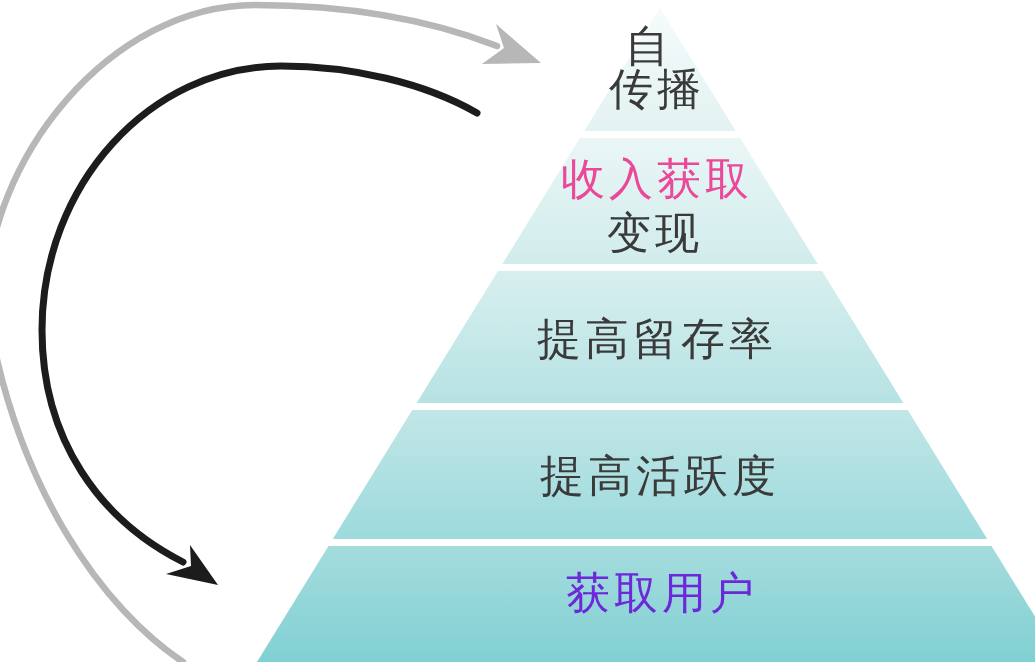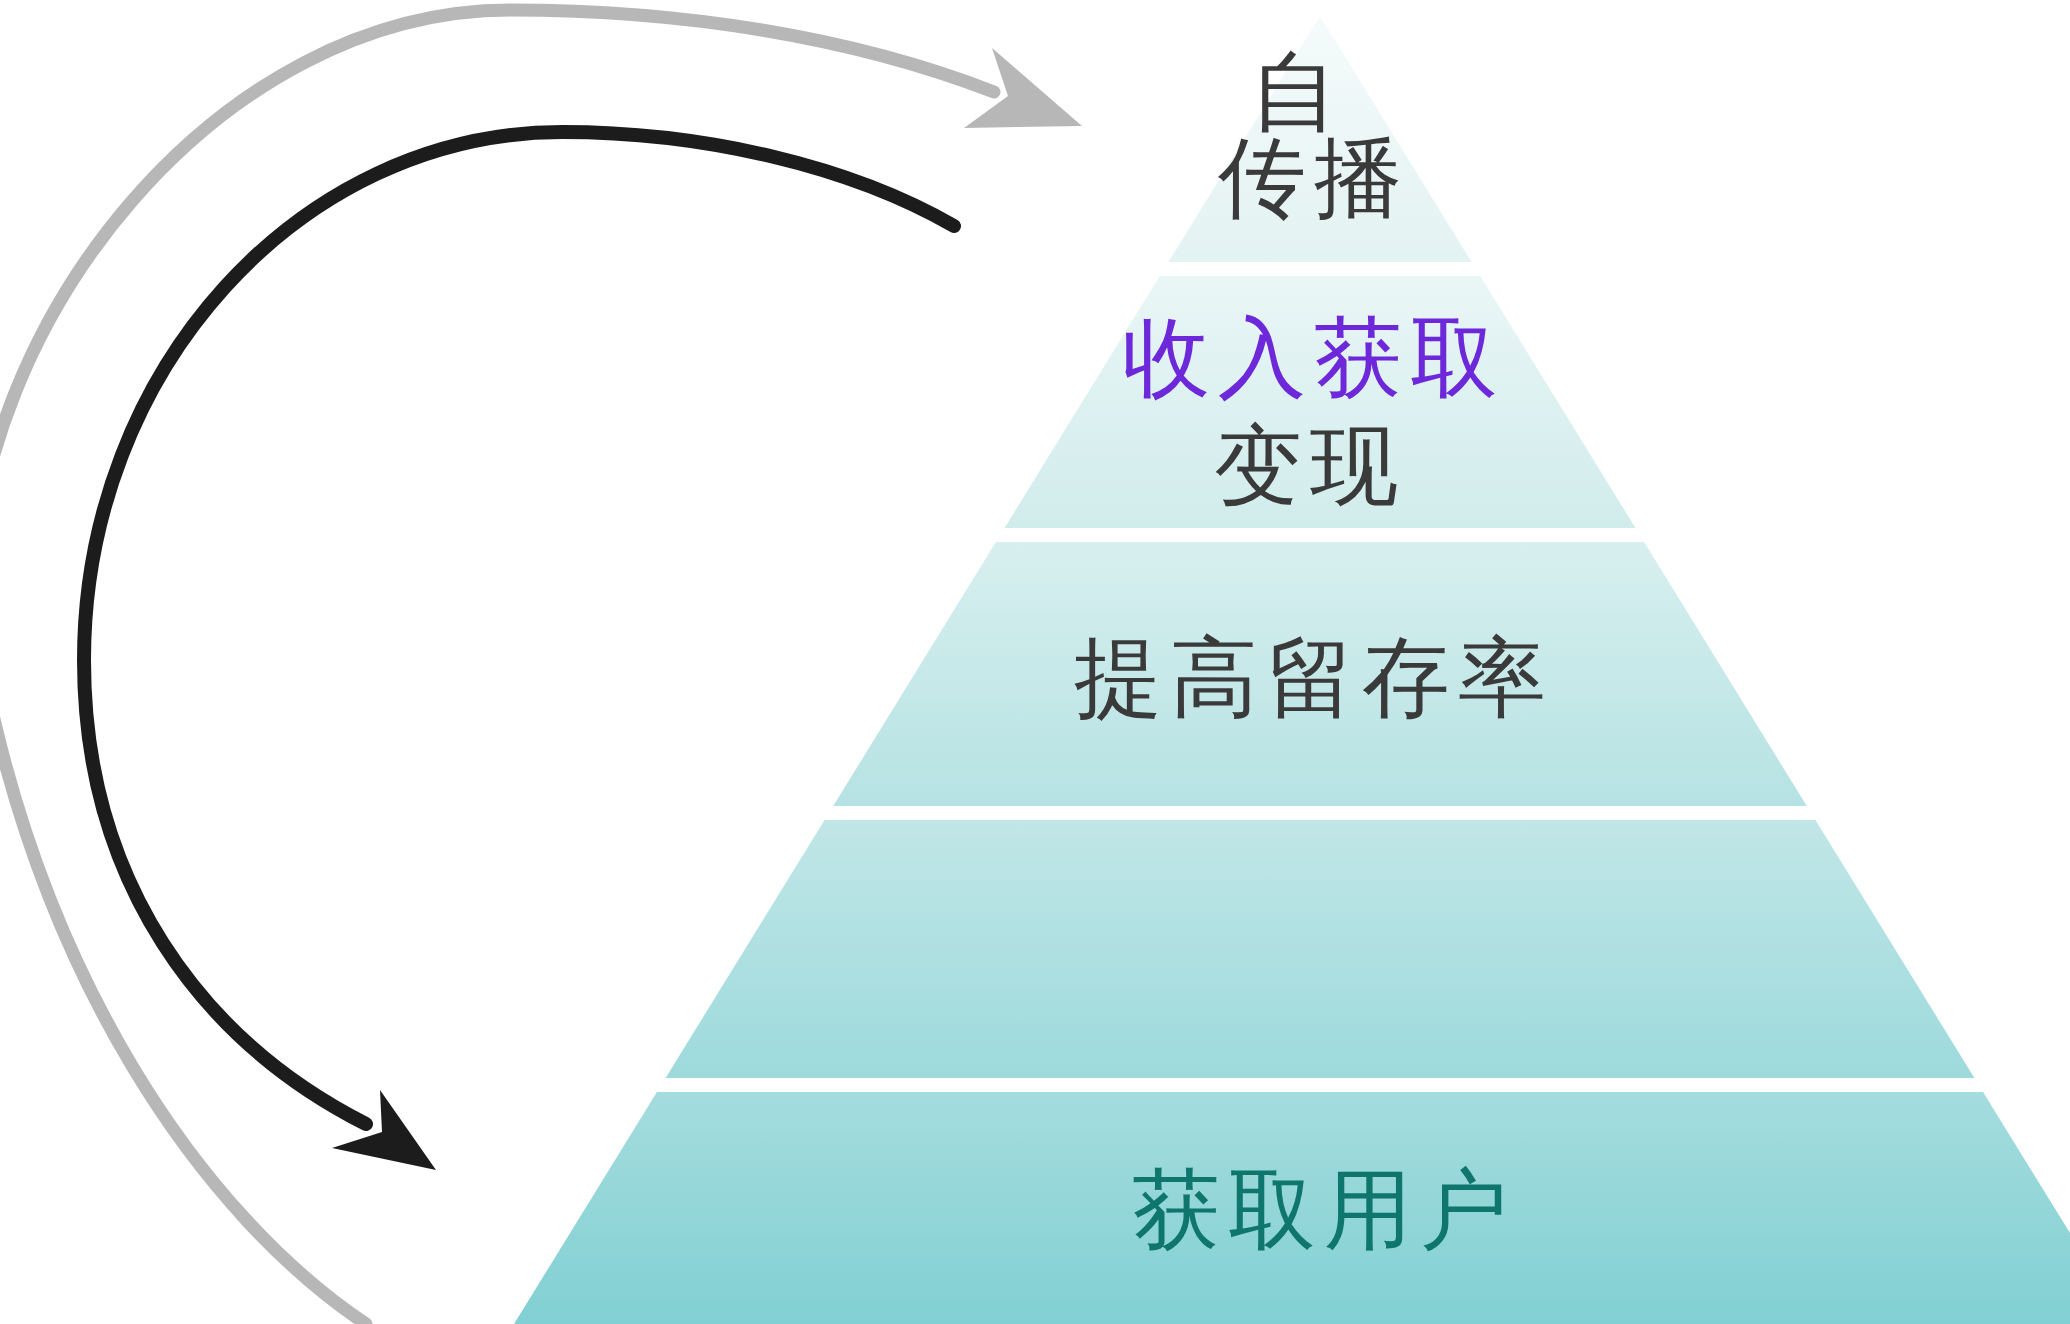--- a/index.html
+++ b/index.html
@@ -79,21 +79,22 @@
     <div class="level" style="top: 271px; height: 132px; background: linear-gradient(rgb(216, 239, 239), rgb(182, 226, 227));"></div>
     <div class="divider" style="top: 403px; background: rgb(255, 255, 255);"></div>
     <div class="level" style="top: 410px; height: 129px; background: linear-gradient(rgb(193, 230, 231), rgb(157, 218, 220));"></div>
     <div class="divider" style="top: 539px; background: rgb(255, 255, 255);"></div>
     <div class="level" style="top: 546px; height: 116px; background: linear-gradient(rgb(165, 220, 222), rgb(129, 208, 211));"></div>
   </div>
 
   <div class="label" style="left: 649px; top: 25px; color: rgb(58, 58, 58);">自</div>
   <div class="label" style="left: 657px; top: 68px; color: rgb(58, 58, 58);">传播</div>
 
-  <div class="label" style="left: 657px; top: 158px; color: #6d28d9;">收入获取</div>
+  <div class="label" style="left: 657px; top: 158px; color: #ec4899;">收入获取</div>
   <div class="label" style="left: 655px; top: 212px; color: rgb(58, 58, 58);">变现</div>
 
   <div class="label" style="left: 657px; top: 318px; color: rgb(58, 58, 58);">提高留存率</div>
 
+  <div class="label" style="left: 660px; top: 455px; color: rgb(58, 58, 58);">提高活跃度</div>
 
-  <div class="label" style="left: 662px; top: 584px; color: #0f766e; text-align: right;">获取用户</div>
+  <div class="label" style="left: 662px; top: 572px; color: #6d28d9; text-align: right;">获取用户</div>
 
 </div>
 
 </body></html>

